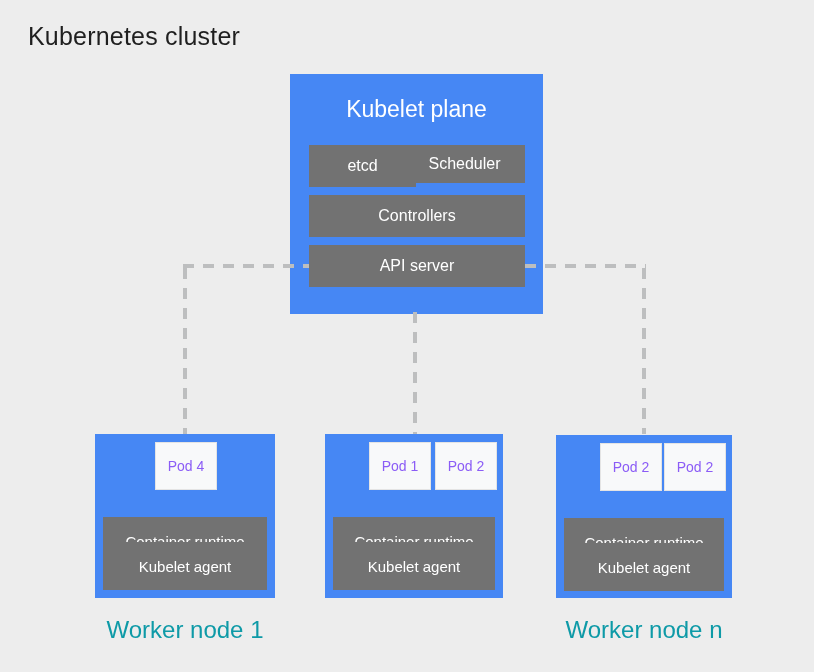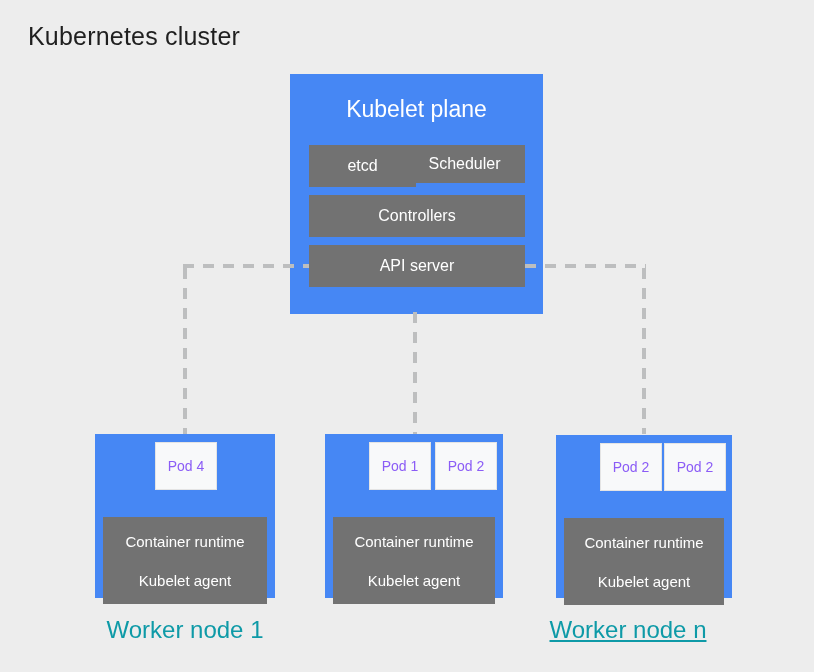--- a/index.html
+++ b/index.html
@@ -102,32 +102,32 @@
     left: 8px; right: 8px;
     height: 48px;
     background: #727272;
     color: #FFFFFF;
     font-size: 15px;
     display: flex;
     align-items: center;
     justify-content: center;
   }
   .bar.runtime { top: 83px; }
-  .bar.kubelet { top: 122px; }
+  .bar.kubelet { top: 108px; }
 
   .worker-label {
     position: absolute;
     top: 616px;
     text-align: center;
     color: #0E9AA7;
     font-size: 24px;
   }
   .label-1 { left: 95px;  width: 180px; }
   .label-2 { left: 325px; width: 178px; }
-  .label-3 { left: 540px; width: 176px; text-decoration: underline; }
+  .label-3 { left: 556px; width: 176px; }
 </style>
 </head>
 <body>
 
 <div class="canvas">
 
   <div class="diagram-title">Kubernetes cluster</div>
 
   <div class="connector h conn-h-left"></div>
   <div class="connector h conn-h-right"></div>

